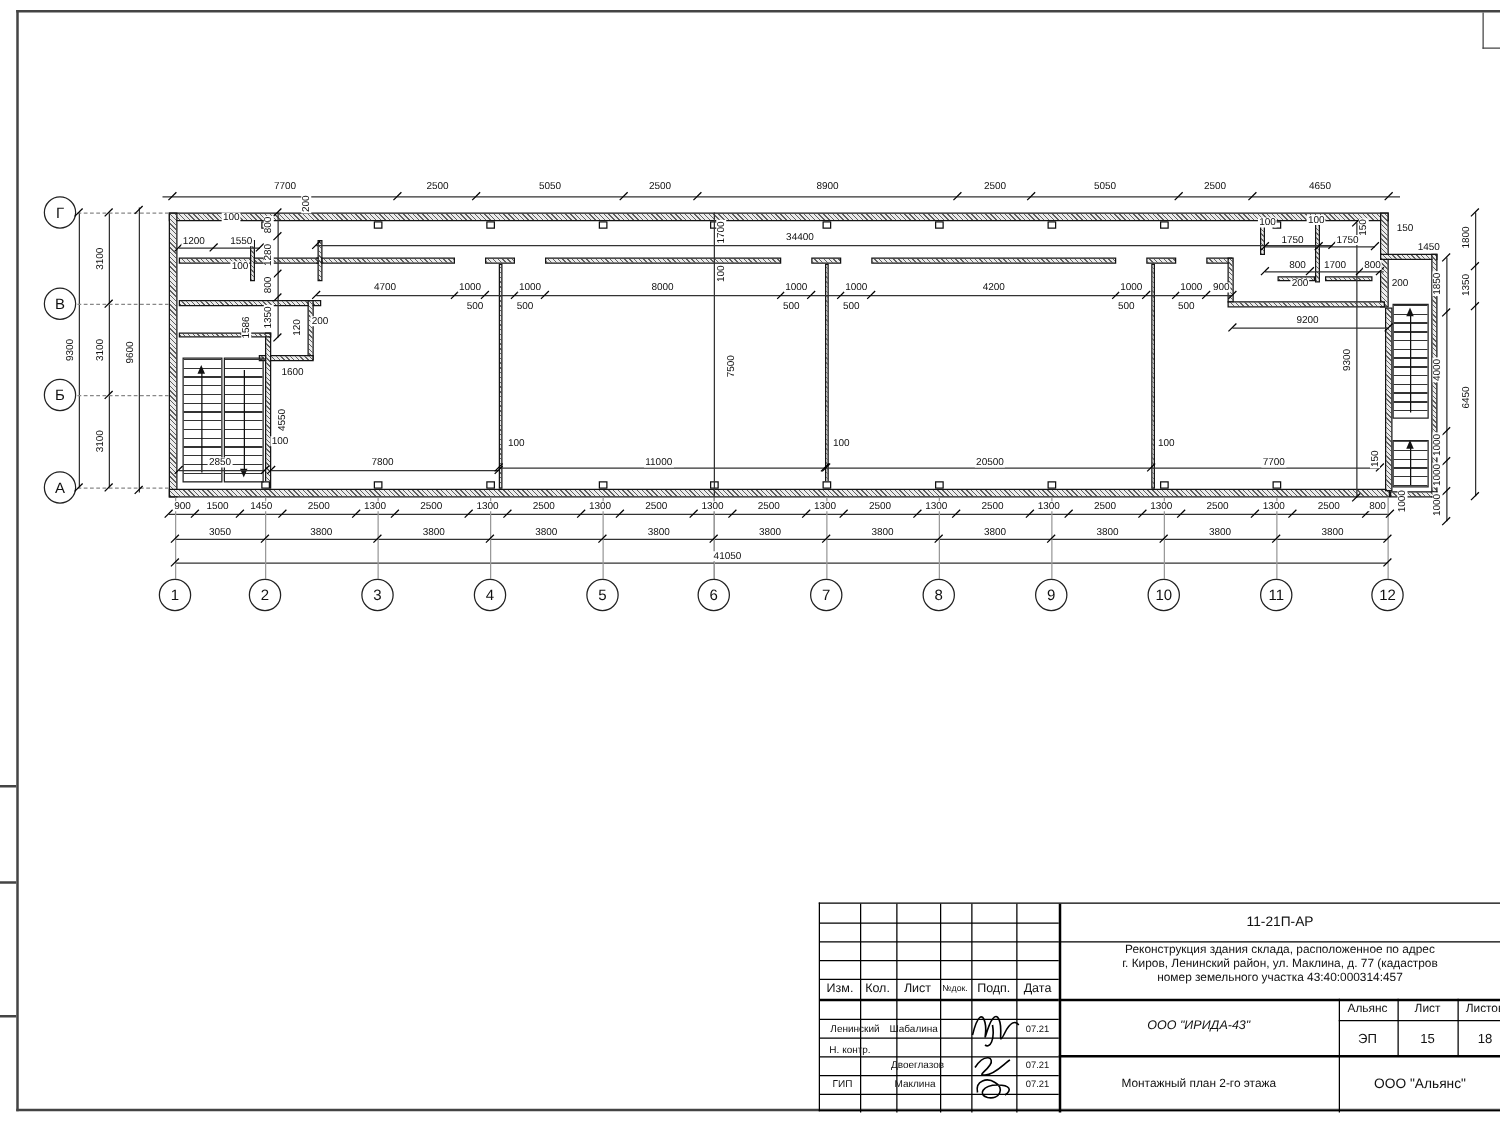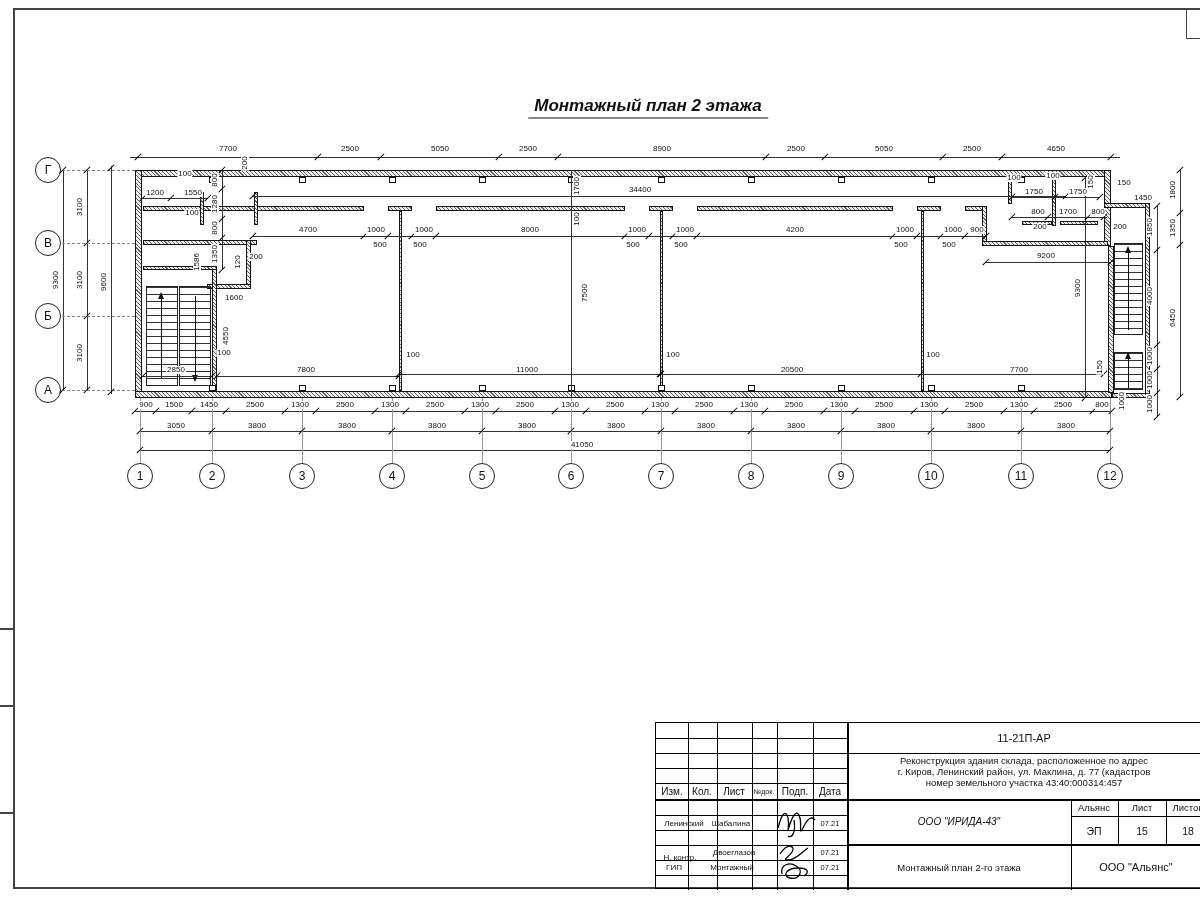--- a/index.html
+++ b/index.html
@@ -48,21 +48,20 @@
   <div class="frame-line" style="left:13px;top:8px;width:1187px;height:2px;"></div>
   <div class="frame-line" style="left:13px;top:8px;width:2px;height:881px;"></div>
   <div class="frame-line" style="left:13px;top:887px;width:1187px;height:2px;"></div>
   <div class="abs" style="left:1186px;top:10px;width:14px;height:28px;border-left:1.5px solid #444;border-bottom:1.5px solid #444;"></div>
   <div id="binding-ticks">
       <div class="frame-line" style="left: 0px; top: 628px; width: 13px; height: 1.5px;"></div>
       <div class="frame-line" style="left: 0px; top: 705px; width: 13px; height: 1.5px;"></div>
       <div class="frame-line" style="left: 0px; top: 812px; width: 13px; height: 1.5px;"></div>
     </div>
 
-  <div id="plan-title">Монтажный план 2 этажа</div>
 
   <div id="plan-layer">
       <div class="wall" style="left: 135px; top: 170px; width: 976px; height: 7px;"></div>
       <div class="wall" style="left: 135px; top: 170px; width: 7px; height: 228px;"></div>
       <div class="wall" style="left: 135px; top: 391px; width: 977px; height: 7px;"></div>
       <div class="wall" style="left: 1104px; top: 170px; width: 7px; height: 76px;"></div>
       <div class="wall" style="left: 1108px; top: 246px; width: 6px; height: 147px;"></div>
       <div class="wall" style="left: 1104px; top: 203px; width: 46px; height: 5px;"></div>
       <div class="wall" style="left: 1145px; top: 203px; width: 5px; height: 195px;"></div>
       <div class="wall" style="left: 1112px; top: 393px; width: 38px; height: 5px;"></div>
@@ -434,25 +433,25 @@
     <div class="tb-t" style="left:16px;top:68px;font-size:10px;">Изм.</div>
     <div class="tb-t" style="left:46px;top:68px;font-size:10px;">Кол.</div>
     <div class="tb-t" style="left:78px;top:68px;font-size:10px;">Лист</div>
     <div class="tb-t" style="left:108px;top:68px;font-size:7px;">№док.</div>
     <div class="tb-t" style="left:139px;top:68px;font-size:10px;">Подп.</div>
     <div class="tb-t" style="left:174px;top:68px;font-size:10px;">Дата</div>
 
     <div class="tb-t" style="left:28px;top:100px;font-size:8px;">Ленинский</div>
     <div class="tb-t" style="left:75px;top:100px;font-size:8px;">Шабалина</div>
     <div class="tb-t" style="left:174px;top:100px;font-size:7.5px;">07.21</div>
-    <div class="tb-t" style="left:24px;top:134px;font-size:8px;">Н. контр.</div>
+    <div class="tb-t" style="left:24px;top:117px;font-size:8px;">Н. контр.</div>
     <div class="tb-t" style="left:78px;top:129px;font-size:8px;">Двоеглазов</div>
     <div class="tb-t" style="left:174px;top:129px;font-size:7.5px;">07.21</div>
     <div class="tb-t" style="left:18px;top:144px;font-size:8px;">ГИП</div>
-    <div class="tb-t" style="left:76px;top:144px;font-size:8px;">Монтажный</div>
+    <div class="tb-t" style="left:76px;top:144px;font-size:8px;">Маклина</div>
     <div class="tb-t" style="left:174px;top:144px;font-size:7.5px;">07.21</div>
 
     <svg class="sig" style="left:118px;top:83px;" width="44" height="34" viewBox="0 0 44 34">
       <path d="M4 22 C8 6 12 4 14 12 C16 20 12 30 16 18 C20 6 24 4 26 12 C28 20 24 32 30 20 C34 12 38 10 41 14 M20 14 C22 26 18 33 14 30" fill="none" stroke="#000" stroke-width="1.3"></path>
     </svg>
     <svg class="sig" style="left:118px;top:117px;" width="44" height="44" viewBox="0 0 44 44">
       <path d="M6 14 C14 2 22 6 18 12 C14 18 8 20 14 20 C22 20 30 10 34 8 M8 34 C6 24 16 22 22 26 C30 30 26 40 16 38 C8 36 12 28 24 28 C34 28 36 32 30 36" fill="none" stroke="#000" stroke-width="1.3"></path>
     </svg>
 
     <div class="tb-t" style="left:368px;top:15px;font-size:11px;">11-21П-АР</div>

